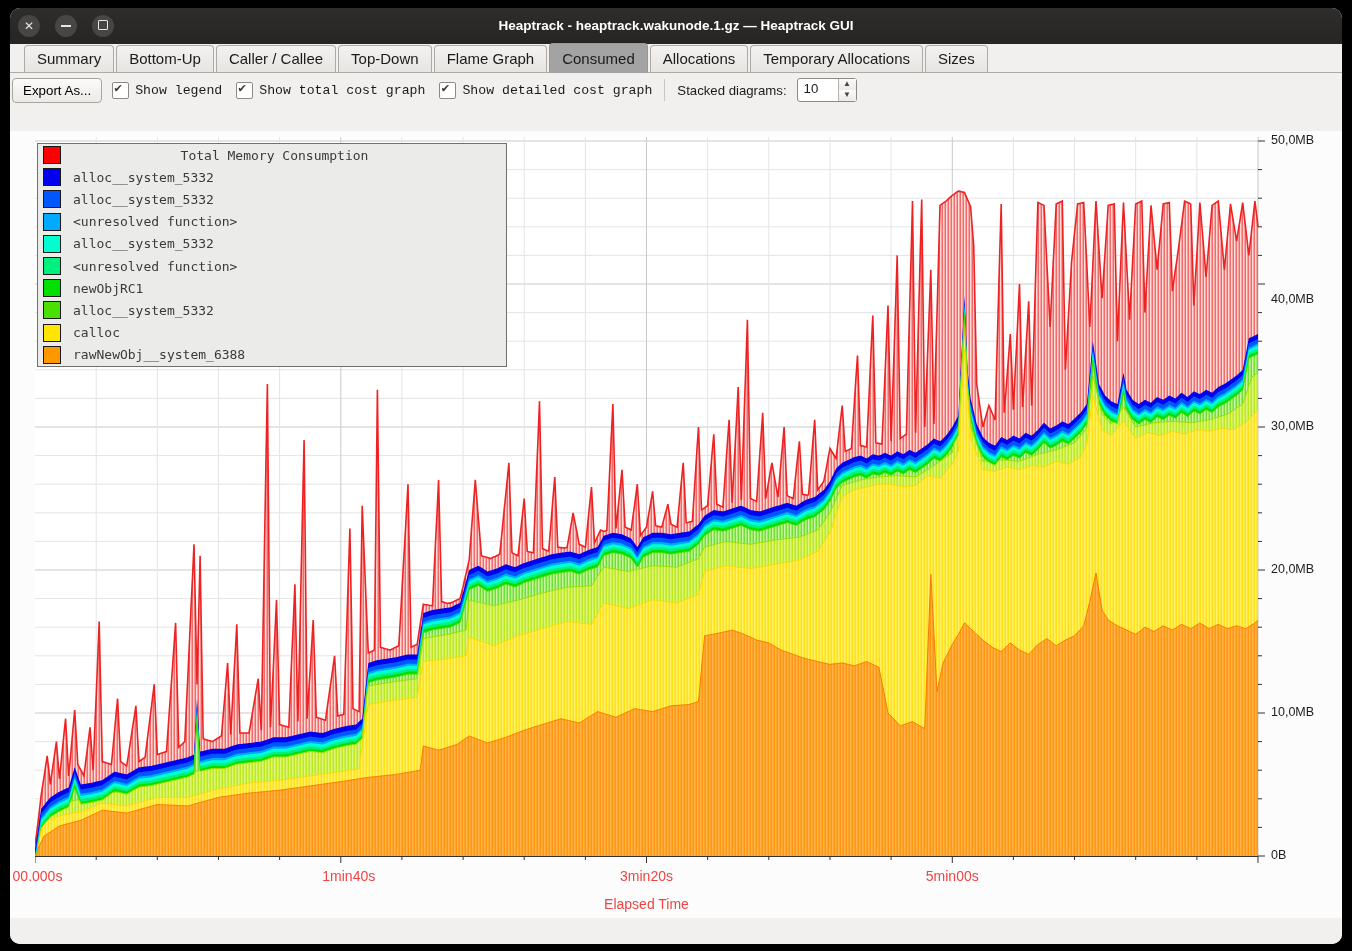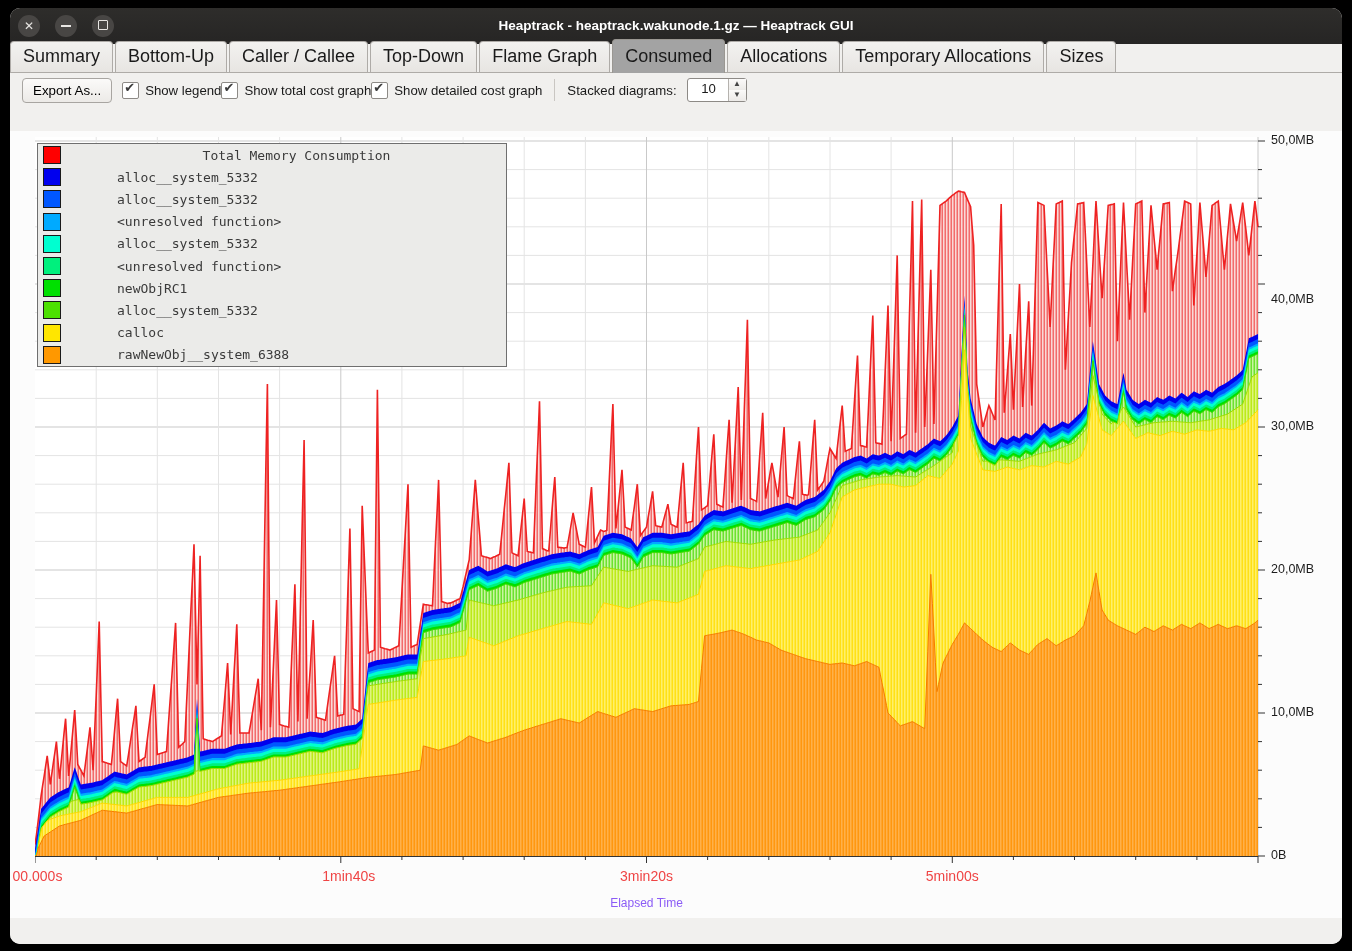--- a/index.html
+++ b/index.html
@@ -14,50 +14,50 @@
   #btn-max span{display:inline-block;width:8px;height:8px;border:1.6px solid #e8e6e3;border-radius:1px;margin-top:5px;}
   #btn-min span{display:inline-block;width:10px;border-top:2px solid #e8e6e3;margin-bottom:3px;}
   #wtitle{position:absolute;left:120px;right:120px;top:0;height:49px;line-height:36px;text-align:center;
     color:#ffffff;font-weight:bold;font-size:13.5px;white-space:nowrap;}
   
   #menubar{height:26px;background:#f1f0ee;display:flex;align-items:center;padding-left:12px;
     font-size:13.5px;color:#1d1d1d;}
   .menu-item{padding:3px 9px;border-radius:3px;cursor:default;}
   .menu-item u{text-decoration:underline;text-underline-offset:2px;}
   
-  #tabbar{height:28px;background:#f1f0ee;display:flex;align-items:flex-end;
-    border-bottom:1px solid #aeaba7;position:relative;font-size:18px;color:#1a1a1a;}
+  #tabbar{height:28px;background:#f1f0ee;display:flex;align-items:flex-end;padding-left:14px;
+    border-bottom:1px solid #aeaba7;position:relative;font-size:15px;color:#1a1a1a;}
   .tab{background:linear-gradient(#f3f2f0,#e7e5e2);border:1px solid #aeaba7;border-bottom:none;
     border-radius:4px 4px 0 0;padding:4px 12px 5px 12px;margin-right:2px;white-space:nowrap;cursor:pointer;}
   .tab.active{background:#a3a3a3;padding-top:6px;padding-bottom:6px;position:relative;z-index:3;
     margin-bottom:-1px;border-color:#9a9792;}
   
-  #toolbar{height:34px;background:#f1f0ee;display:flex;align-items:center;gap:10px;padding-left:12px;
+  #toolbar{height:34px;background:#f1f0ee;display:flex;align-items:center;gap:10px;padding-left:2px;
     font-size:13.2px;color:#1a1a1a;}
   #export-btn{background:linear-gradient(#fbfaf9,#eceae7);border:1px solid #a8a5a1;border-radius:4px;
     padding:4px 10px;cursor:pointer;}
   .cb{display:flex;align-items:center;gap:6px;cursor:pointer;}
   .cb .box{width:15px;height:15px;background:#fff;border:1px solid #8d8a86;border-radius:2px;position:relative;}
   .cb .box:after{content:"✔";position:absolute;left:1px;top:-3px;font-size:13px;color:#3a3a3a;}
   .tb-sep{width:1px;height:22px;background:#c9c6c2;margin:0 2px;}
   #spinbox{display:flex;align-items:stretch;border:1px solid #8d8a86;border-radius:3px;background:#fff;height:22px;}
-  #spin-val{width:30px;text-align:center;padding:2px 4px 0 6px;font-size:13.2px;}
+  #spin-val{width:30px;text-align:left;padding:2px 4px 0 6px;font-size:13.2px;}
   #spin-btns{display:flex;flex-direction:column;border-left:1px solid #b5b2ae;width:17px;}
   #spin-btns div{flex:1;font-size:8px;line-height:10px;text-align:center;color:#444;cursor:pointer;background:linear-gradient(#fbfaf9,#eceae7);}
   
   #chart{position:absolute;left:0;top:123px;width:1332px;height:787px;background:#fcfcfc;}
   #plot{position:absolute;left:25px;top:6px;}
   #legend{position:absolute;left:27px;top:12px;width:468px;background:#ebebe9;border:1px solid #6f6f6f;
     font-family:"DejaVu Sans Mono","Liberation Mono",monospace;font-size:13px;color:#3a3a3a;z-index:5;}
-  .lrow{display:flex;align-items:center;height:22.2px;padding-left:5px;gap:44px;}
+  .lrow{display:flex;align-items:center;height:22.2px;padding-left:5px;}
   .lswatch{width:16px;height:16px;border:1px solid #1a1a1a;margin-right:12px;flex:none;}
   .lrow .title{flex:1;text-align:center;padding-right:30px;}
   .xlab{position:absolute;font-size:14px;color:#ef4444;transform:translateX(-50%);white-space:nowrap;}
   .ylab{position:absolute;font-size:12.5px;color:#1c1c1c;white-space:nowrap;}
-  #xaxis-title{position:absolute;font-size:12px;color:#8b5cf6;transform:translateX(-50%);}
+  #xaxis-title{position:absolute;font-size:14px;color:#ef4444;transform:translateX(-50%);}
   #footer-strip{position:absolute;left:0;bottom:0;width:100%;height:26px;background:#f1f0ee;}
 </style>
 </head>
 <body>
 
 <div id="window">
   <div id="titlebar">
     <div class="winbtn" id="btn-close">✕</div>
     <div class="winbtn" id="btn-min"><span></span></div>
     <div class="winbtn" id="btn-max"><span></span></div>
@@ -72,21 +72,21 @@
       <div class="tab">Top-Down</div>
       <div class="tab">Flame Graph</div>
       <div class="tab active">Consumed</div>
       <div class="tab">Allocations</div>
       <div class="tab">Temporary Allocations</div>
       <div class="tab">Sizes</div>
     </div>
 
   <div id="toolbar">
     <button id="export-btn">Export As...</button>
-    <span id="cb-container" style="display:flex;">
+    <span id="cb-container" style="display:flex;gap:14px;font-family:Liberation Mono, monospace;">
         <span class="cb">
           <span class="box"></span>
           <span>Show legend</span>
         </span>
         <span class="cb">
           <span class="box"></span>
           <span>Show total cost graph</span>
         </span>
         <span class="cb">
           <span class="box"></span>

